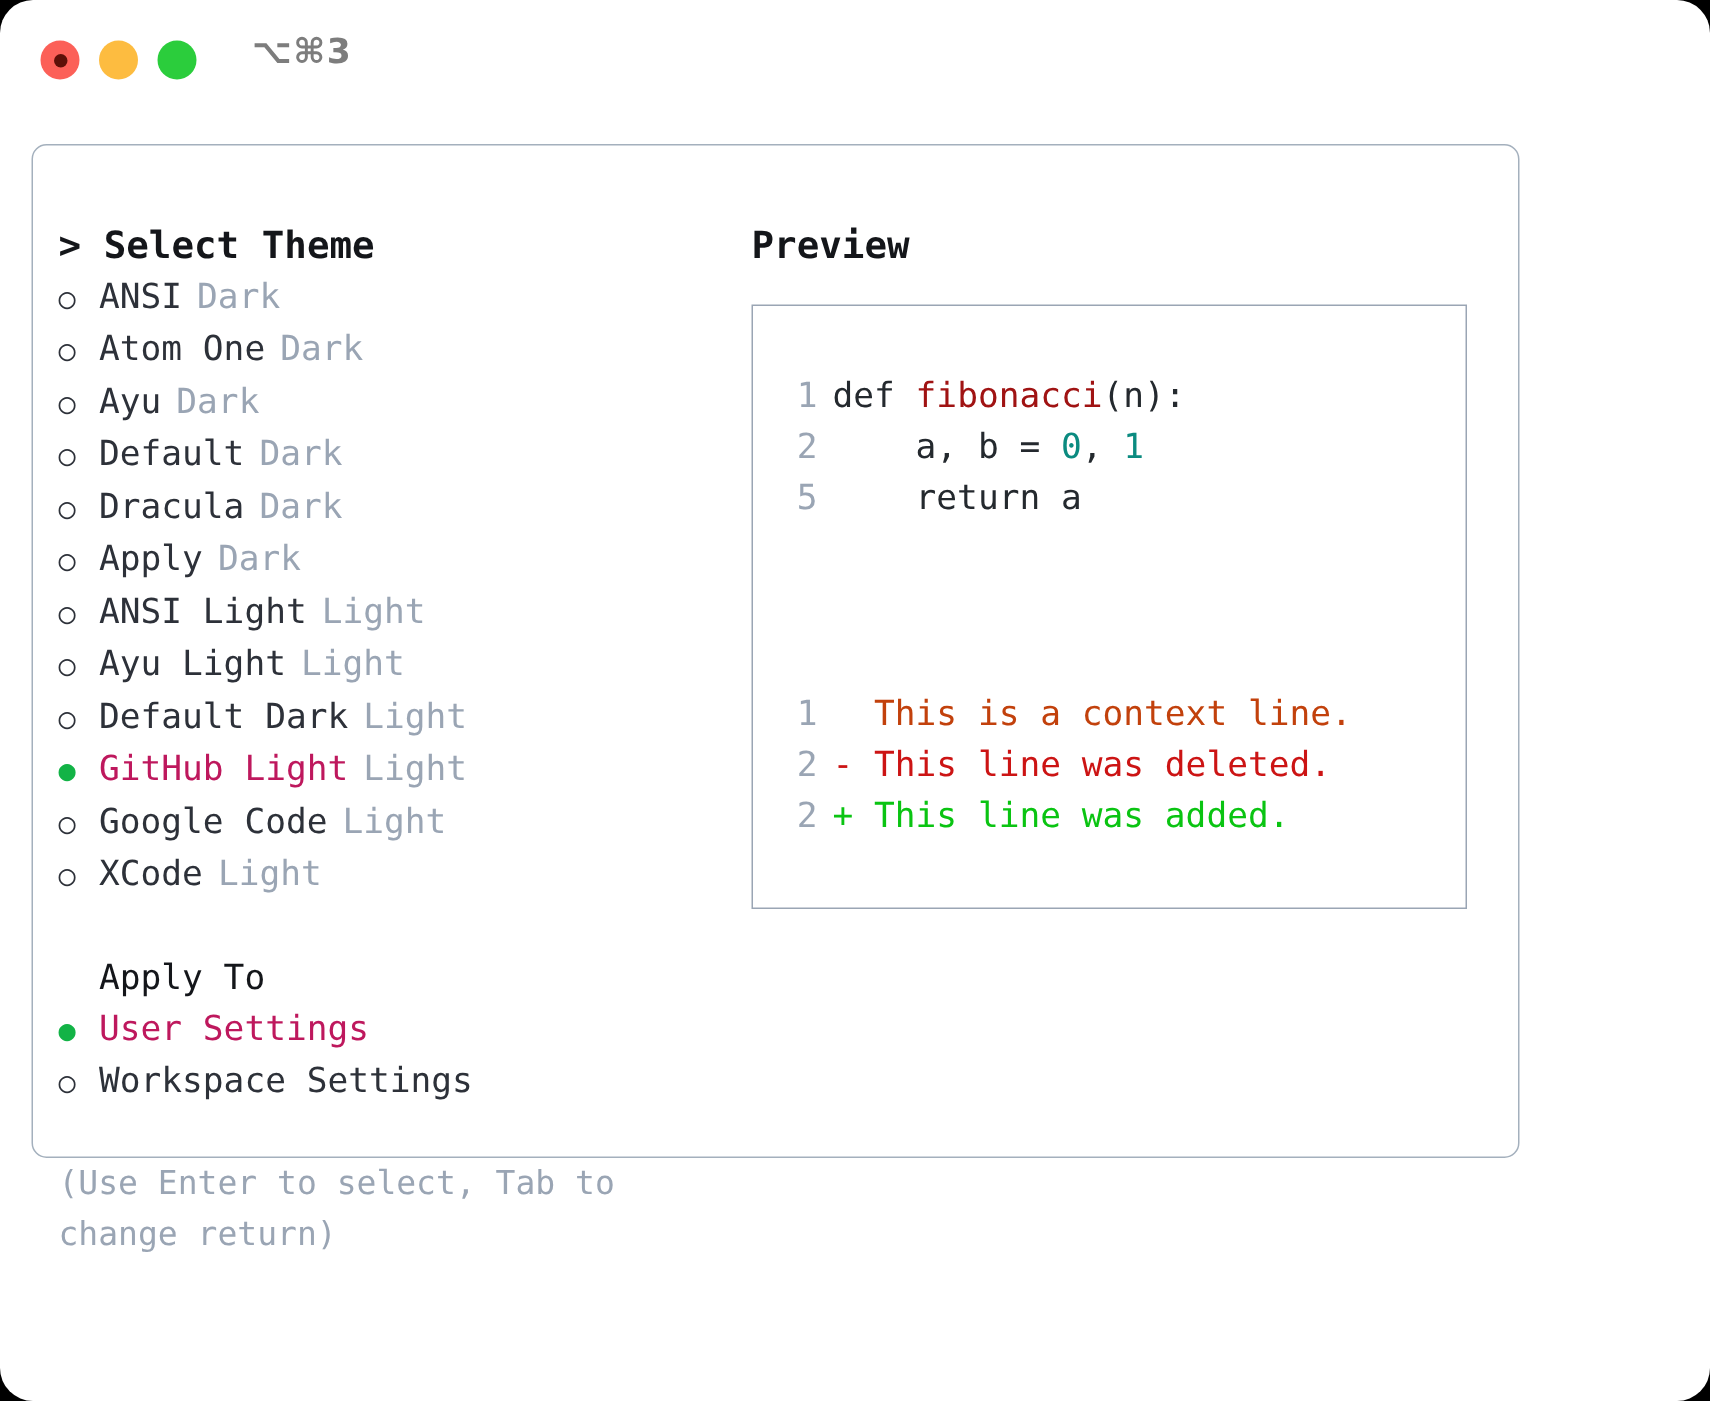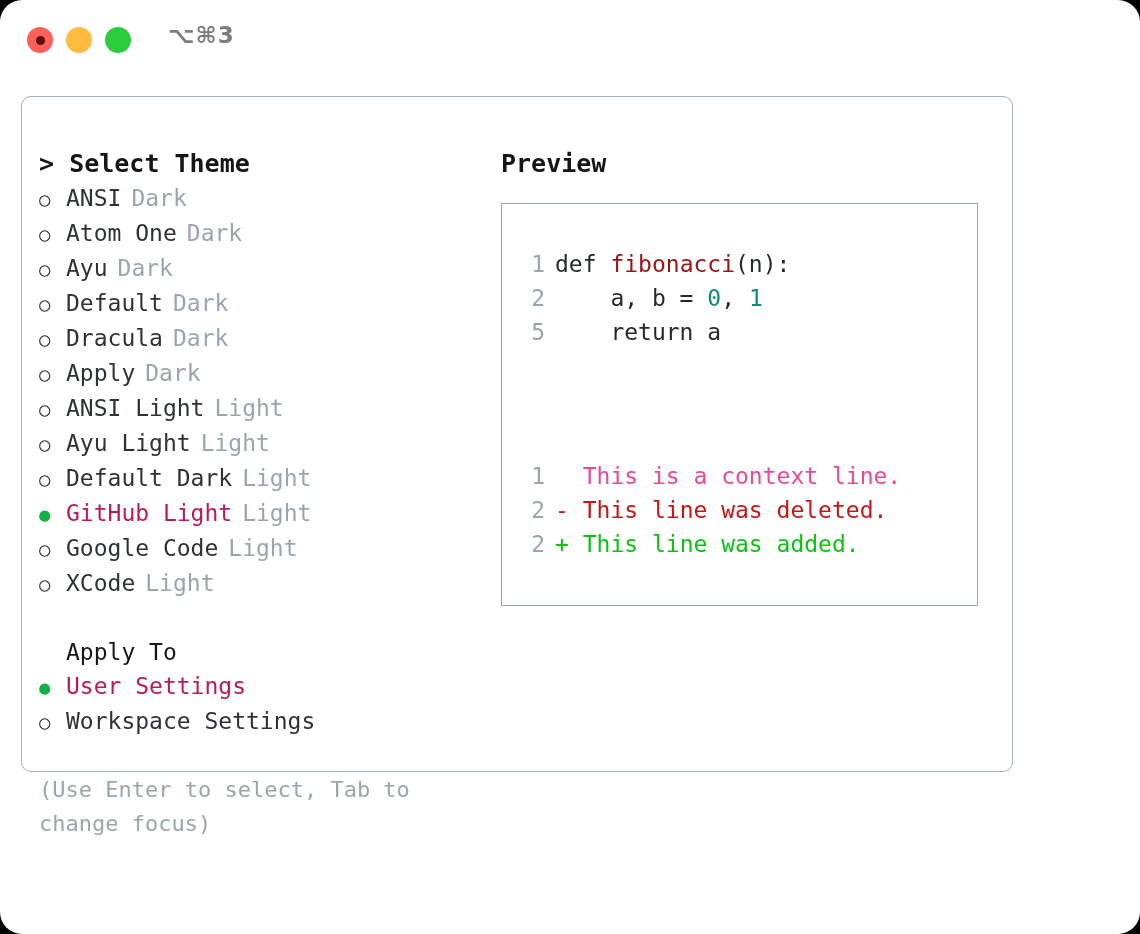--- a/index.html
+++ b/index.html
@@ -197,21 +197,21 @@
   .tok-call  { color: #1689c4; }
 
   .diff {
     position: absolute;
     left: 17px;
     top: 255px;
     font-size: 23px;
     line-height: 34px;
   }
   .dline { white-space: pre; }
-  .d-ctx { color: #ec4899; }
+  .d-ctx { color: #c2410c; }
   .d-del { color: #cc1414; }
   .d-add { color: #0ac412; }
 </style>
 </head>
 <body>
 
 <div class="window">
 
   <div class="titlebar">
     <div class="lights">
@@ -245,21 +245,21 @@
 
         <div class="section-gap"></div>
 
         <div class="subheading">Apply To</div>
 
         <div id="apply-list">
             <div class="row"><span class="bullet on">●</span><span class="label sel">User Settings</span></div>
             <div class="row"><span class="bullet">○</span><span class="label">Workspace Settings</span></div>
           </div>
 
-        <div class="hint">(Use Enter to select, Tab to change focus)</div>
+        <div class="hint">(Use Enter to select, Tab to change return)</div>
       </div>
 
       <div class="col-right">
         <div class="preview-title">Preview</div>
 
         <div class="preview-box">
           <div class="code" id="code-block">
               <div class="cline"><span class="ln">1</span><span class="tok-plain">def </span><span class="tok-fn">fibonacci</span><span class="tok-plain">(n):</span></div>
               <div class="cline"><span class="ln">2</span><span class="tok-plain">    a, b = </span><span class="tok-num">0</span><span class="tok-plain">, </span><span class="tok-num">1</span></div>
               <div class="cline"><span class="ln">5</span><span class="tok-plain">    return a</span></div>

